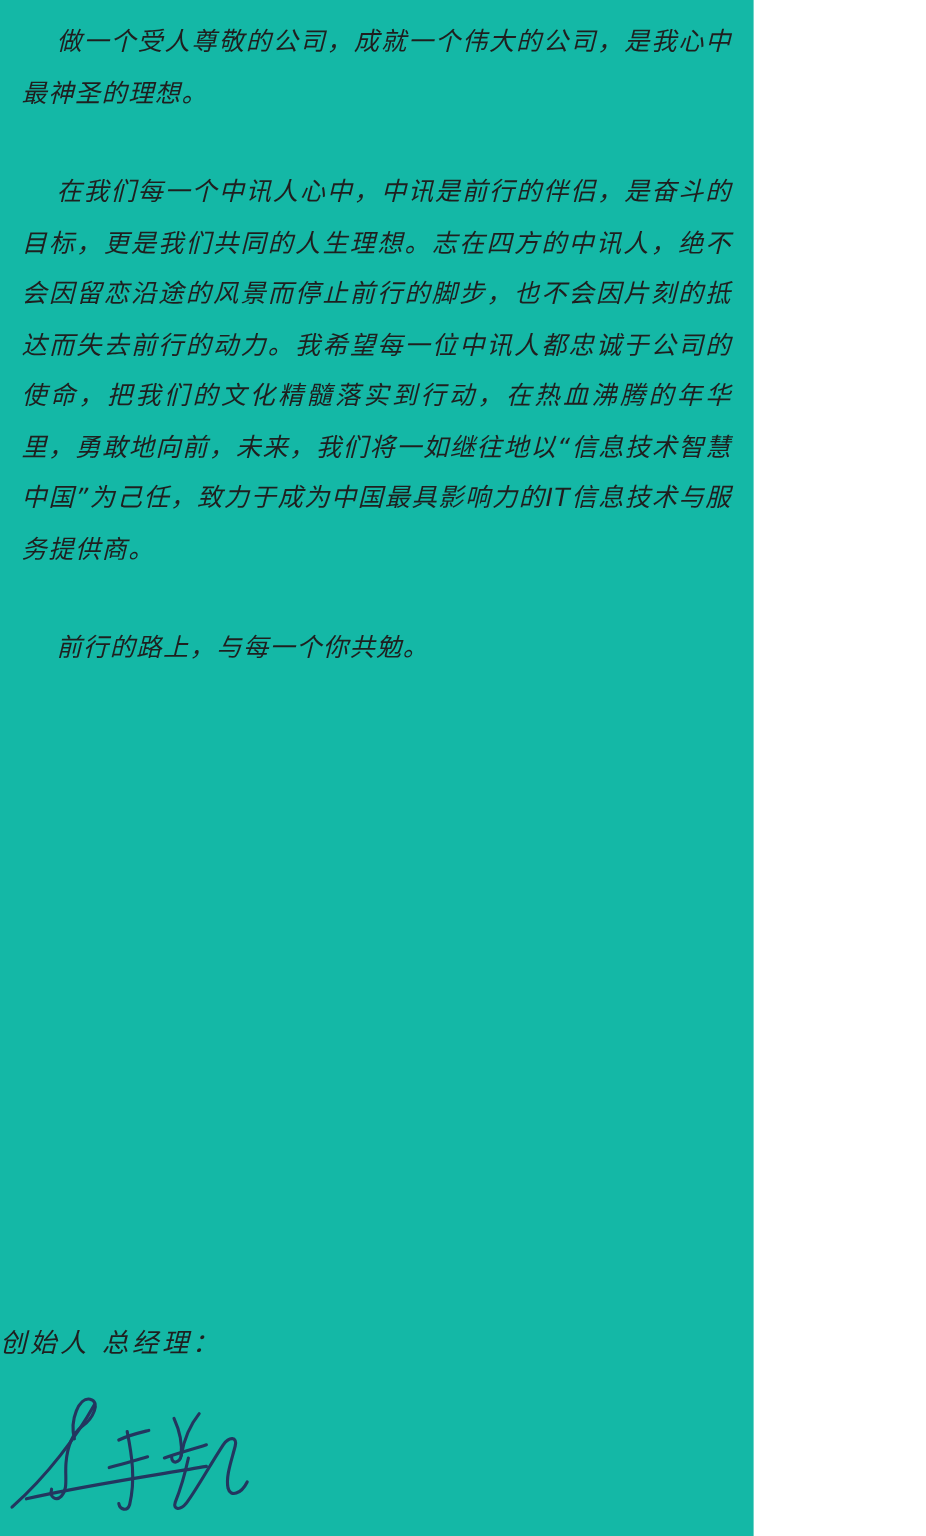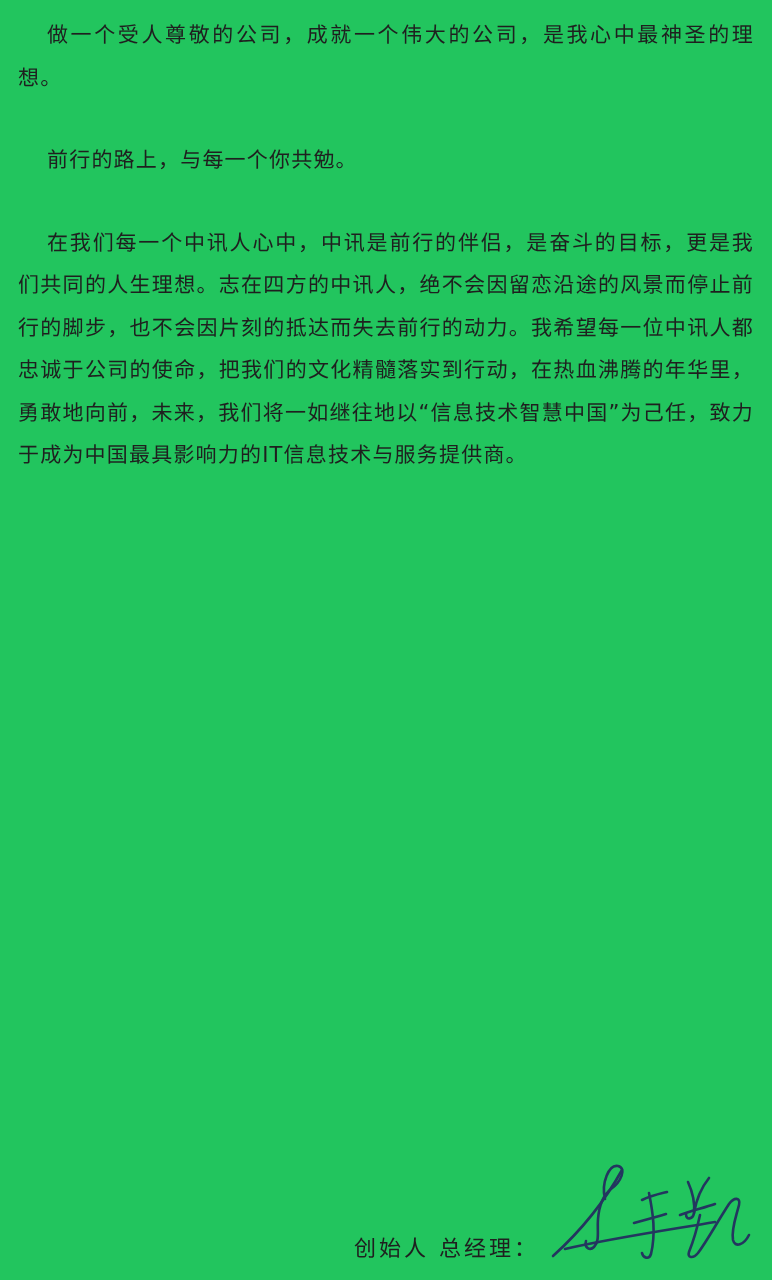--- a/index.html
+++ b/index.html
@@ -9,47 +9,49 @@
   }
   body {
     width: 772px;
     height: 1280px;
     overflow: hidden;
     font-family: "DejaVu Sans", sans-serif;
     color: #1f1f1f;
   }
   .page {
     box-sizing: border-box;
-    width: 772px;
+    width: 628px;
     height: 1280px;
     padding: 14px 18px 0 18px;
     position: relative;
-    background: #22c55e;
+    background: #14b8a6;
+    font-style: italic;
   }
   .letter-body p {
     margin: 0 0 40px 0;
     font-size: 21px;
     line-height: 42.5px;
     letter-spacing: 1.2px;
     text-align: justify;
     text-indent: 29px;
     color: #1f1f1f;
     
     font-weight: 400;
   }
   .signature-row {
     position: absolute;
     left: 0;
     right: 14px;
     top: 1148px;
     height: 120px;
     display: flex;
     justify-content: flex-end;
-    align-items: flex-end;
-    gap: 4px;
+    align-items: flex-start;
+    gap: 14px;
+    flex-direction: column;
   }
   .signature-label {
     font-size: 22px;
     letter-spacing: 3px;
     color: #1f1f1f;
     white-space: nowrap;
     padding-bottom: 6px;
   }
   .signature-art {
     width: 215px;
@@ -62,22 +64,22 @@
     display: block;
   }
 </style>
 </head>
 <body>
 
 <div class="page">
 
   <div class="letter-body">
     <p>做一个受人尊敬的公司，成就一个伟大的公司，是我心中最神圣的理想。</p>
+    <p>在我们每一个中讯人心中，中讯是前行的伴侣，是奋斗的目标，更是我们共同的人生理想。志在四方的中讯人，绝不会因留恋沿途的风景而停止前行的脚步，也不会因片刻的抵达而失去前行的动力。我希望每一位中讯人都忠诚于公司的使命，把我们的文化精髓落实到行动，在热血沸腾的年华里，勇敢地向前，未来，我们将一如继往地以“信息技术智慧中国”为己任，致力于成为中国最具影响力的IT信息技术与服务提供商。</p>
     <p>前行的路上，与每一个你共勉。</p>
-    <p>在我们每一个中讯人心中，中讯是前行的伴侣，是奋斗的目标，更是我们共同的人生理想。志在四方的中讯人，绝不会因留恋沿途的风景而停止前行的脚步，也不会因片刻的抵达而失去前行的动力。我希望每一位中讯人都忠诚于公司的使命，把我们的文化精髓落实到行动，在热血沸腾的年华里，勇敢地向前，未来，我们将一如继往地以“信息技术智慧中国”为己任，致力于成为中国最具影响力的IT信息技术与服务提供商。</p>
   </div>
 
   <div class="signature-row">
     <span class="signature-label">创始人 总经理：</span>
     <span class="signature-art" role="img" aria-label="李在凯">
       <svg viewBox="0 0 215 115" xmlns="http://www.w3.org/2000/svg" fill="none" stroke="#23365f" stroke-width="2.6" stroke-linecap="round" stroke-linejoin="round">
 
         <path d="M 62,46 C 58,30 66,11 75,13 C 84,15 78,29 68,36 C 59,43 56,54 55,66 C 54,78 57,88 51,94 C 47,98 41,95 43,88"></path>
 
         <path d="M 79,17 C 64,44 40,76 10,103"></path>

